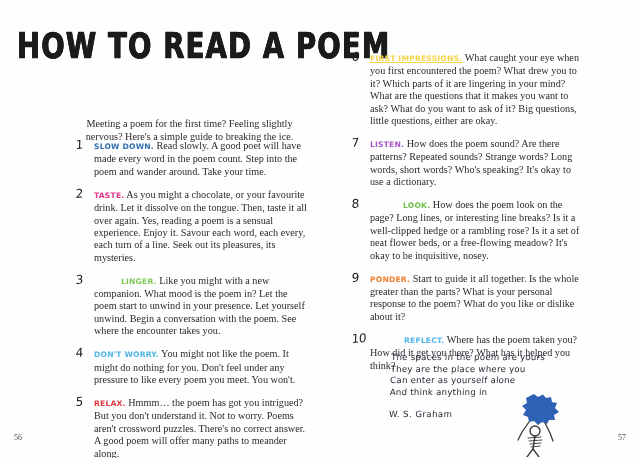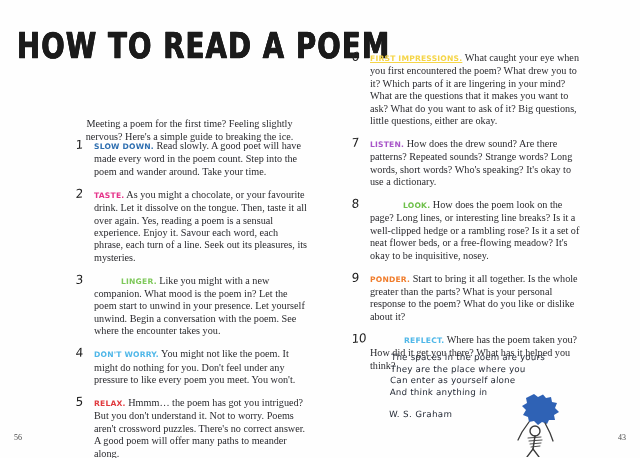--- a/index.html
+++ b/index.html
@@ -149,21 +149,21 @@
 
     <p class="intro">Meeting a poem for the first time? Feeling slightly nervous? Here's a simple guide to breaking the ice.</p>
 
     <div class="items" id="items-left">
         <div class="item">
           <span class="item-num">1</span>
           <div class="item-body"><span class="kw" style="color: rgb(47, 111, 176);">SLOW DOWN.</span><span> Read slowly. A good poet will have made every word in the poem count. Step into the poem and wander around. Take your time.</span></div>
         </div>
         <div class="item">
           <span class="item-num">2</span>
-          <div class="item-body"><span class="kw" style="color: rgb(229, 51, 138);">TASTE.</span><span> As you might a chocolate, or your favourite drink. Let it dissolve on the tongue. Then, taste it all over again. Yes, reading a poem is a sensual experience. Enjoy it. Savour each word, each phrase, each turn of a line. Seek out its pleasures, its mysteries.</span></div>
+          <div class="item-body"><span class="kw" style="color: rgb(229, 51, 138);">TASTE.</span><span> As you might a chocolate, or your favourite drink. Let it dissolve on the tongue. Then, taste it all over again. Yes, reading a poem is a sensual experience. Enjoy it. Savour each word, each every, each turn of a line. Seek out its pleasures, its mysteries.</span></div>
         </div>
         <div class="item">
           <span class="item-num">3</span>
           <div class="item-body"><span class="kw" style="color: rgb(126, 200, 90); padding-left: 27px;">LINGER.</span><span> Like you might with a new companion. What mood is the poem in? Let the poem start to unwind in your presence. Let yourself unwind. Begin a conversation with the poem. See where the encounter takes you.</span></div>
         </div>
         <div class="item">
           <span class="item-num">4</span>
           <div class="item-body"><span class="kw" style="color: rgb(79, 183, 232);">DON'T WORRY.</span><span> You might not like the poem. It might do nothing for you. Don't feel under any pressure to like every poem you meet. You won't.</span></div>
         </div>
         <div class="item">
@@ -174,29 +174,29 @@
   </div>
 
   <div class="col col-right">
     <div class="items" id="items-right">
         <div class="item">
           <span class="item-num">6</span>
           <div class="item-body"><span class="kw" style="color: rgb(245, 213, 71); text-decoration: underline;">FIRST IMPRESSIONS.</span><span> What caught your eye when you first encountered the poem? What drew you to it? Which parts of it are lingering in your mind? What are the questions that it makes you want to ask? What do you want to ask of it? Big questions, little questions, either are okay.</span></div>
         </div>
         <div class="item">
           <span class="item-num">7</span>
-          <div class="item-body"><span class="kw" style="color: rgb(168, 85, 200); margin-top: 46px;">LISTEN.</span><span> How does the drew sound? Are there patterns? Repeated sounds? Strange words? Long words, short words? Who's speaking? It's okay to use a dictionary.</span></div>
+          <div class="item-body"><span class="kw" style="color: rgb(168, 85, 200); margin-top: 46px;">LISTEN.</span><span> How does the poem sound? Are there patterns? Repeated sounds? Strange words? Long words, short words? Who's speaking? It's okay to use a dictionary.</span></div>
         </div>
         <div class="item">
           <span class="item-num">8</span>
           <div class="item-body"><span class="kw" style="color: rgb(110, 192, 74); padding-left: 33px;">LOOK.</span><span> How does the poem look on the page? Long lines, or interesting line breaks? Is it a well-clipped hedge or a rambling rose? Is it a set of neat flower beds, or a free-flowing meadow? It's okay to be inquisitive, nosey.</span></div>
         </div>
         <div class="item">
           <span class="item-num">9</span>
-          <div class="item-body"><span class="kw" style="color: rgb(240, 124, 43);">PONDER.</span><span> Start to bring it all together. Is the whole greater than the parts? What is your personal response to the poem? What do you like or dislike about it?</span></div>
+          <div class="item-body"><span class="kw" style="color: rgb(240, 124, 43);">PONDER.</span><span> Start to guide it all together. Is the whole greater than the parts? What is your personal response to the poem? What do you like or dislike about it?</span></div>
         </div>
         <div class="item">
           <span class="item-num">10</span>
           <div class="item-body"><span class="kw" style="color: rgb(79, 183, 232); padding-left: 34px;">REFLECT.</span><span> Where has the poem taken you? How did it get you there? What has it helped you think?</span></div>
         </div>
       </div>
   </div>
 
   <div class="handwriting">
     <div id="quote-lines">
@@ -217,15 +217,15 @@
         <circle cx="35" cy="38" r="5" stroke-width="1.4" fill="#fff"></circle>
         <path d="M35 43 L33 56" stroke-width="1.5"></path>
         <path d="M33 56 L27 64" stroke-width="1.3"></path>
         <path d="M33 56 L39 64" stroke-width="1.3"></path>
         <path d="M28 45 L41 44 M29 48 L42 47 M30 51 L41 50 M31 54 L40 53" stroke-width="0.9"></path>
       </g>
     </svg>
   </div>
 
   <div class="folio folio-left">56</div>
-  <div class="folio folio-right">43</div>
+  <div class="folio folio-right">57</div>
 
 </div>
 
 </body></html>

